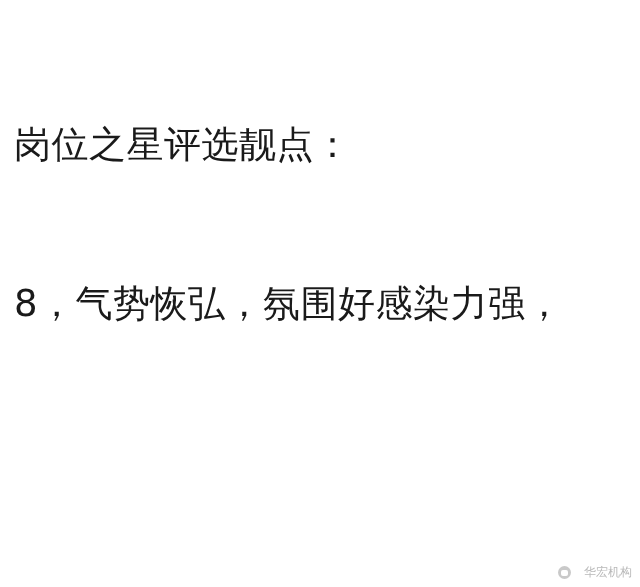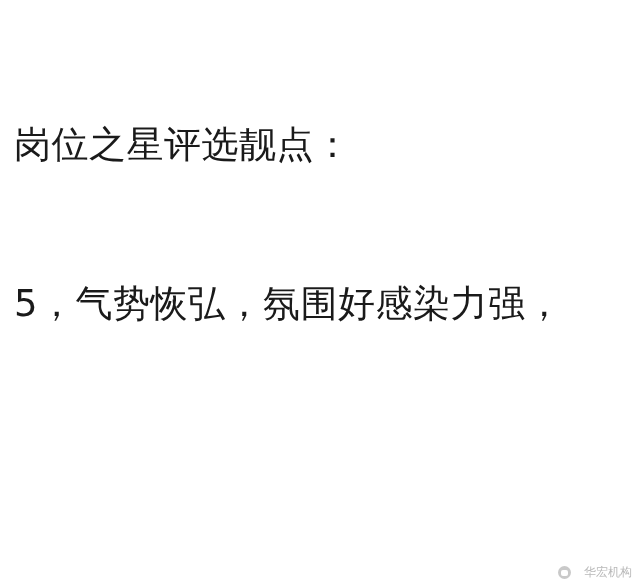--- a/index.html
+++ b/index.html
@@ -65,21 +65,21 @@
     white-space: nowrap;
   }
 </style>
 </head>
 <body>
 
 <div id="page">
 
   <div class="text-body">
     <span class="line">岗位之星评选靓点：</span>
-    <span class="line">5，气势恢弘，氛围好感染力强，</span>
+    <span class="line">8，气势恢弘，氛围好感染力强，</span>
     
     
     
     
     
     
     
   </div>
 
   <div class="watermark">

